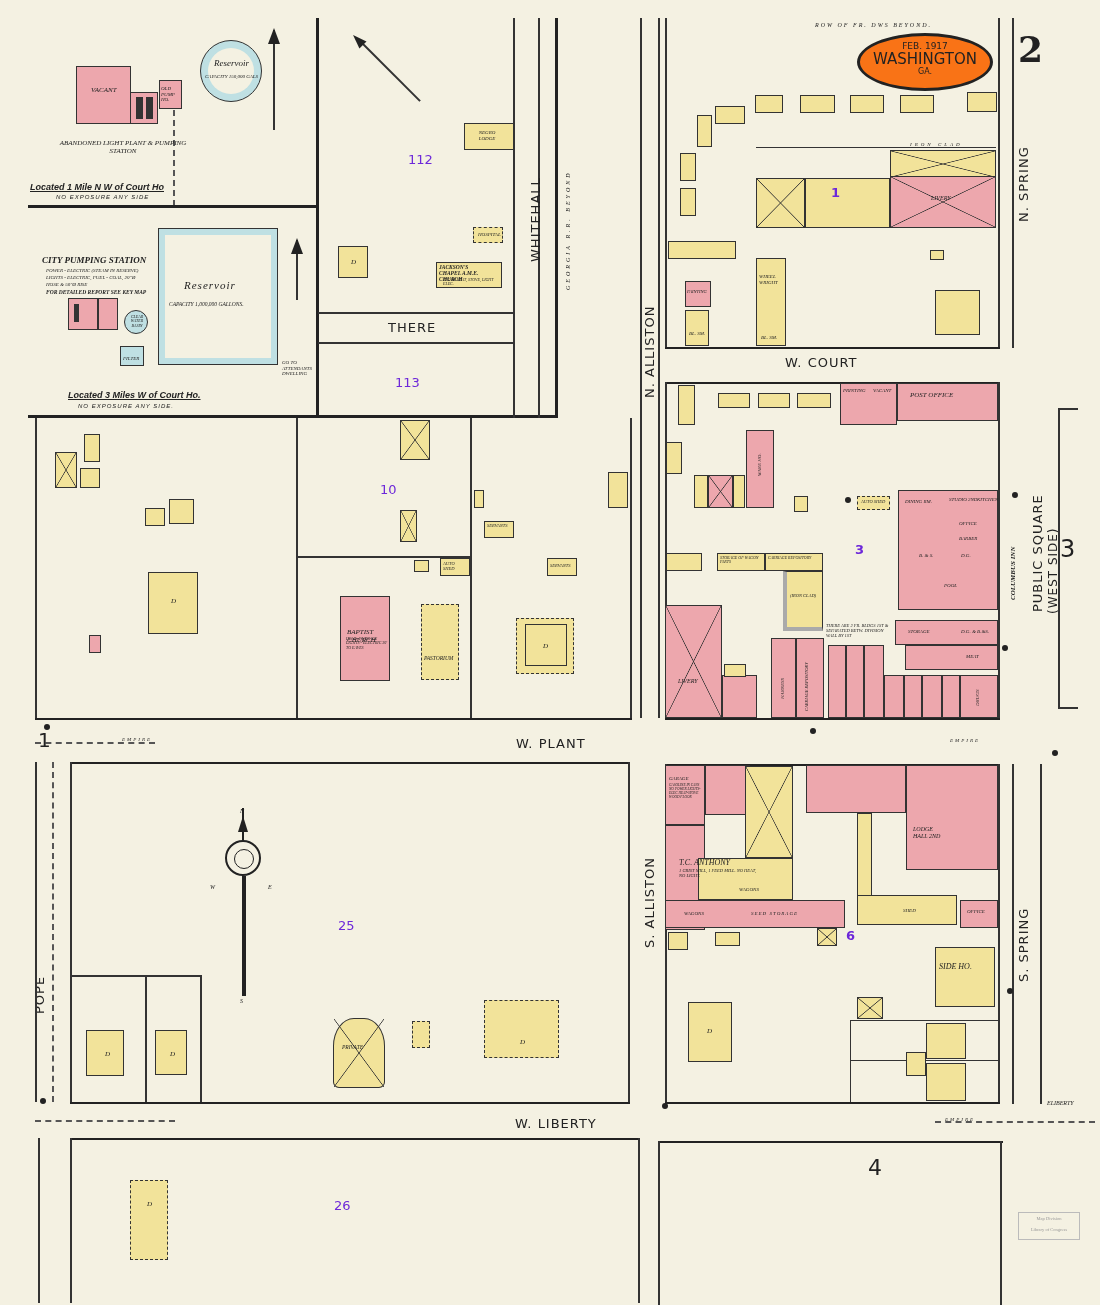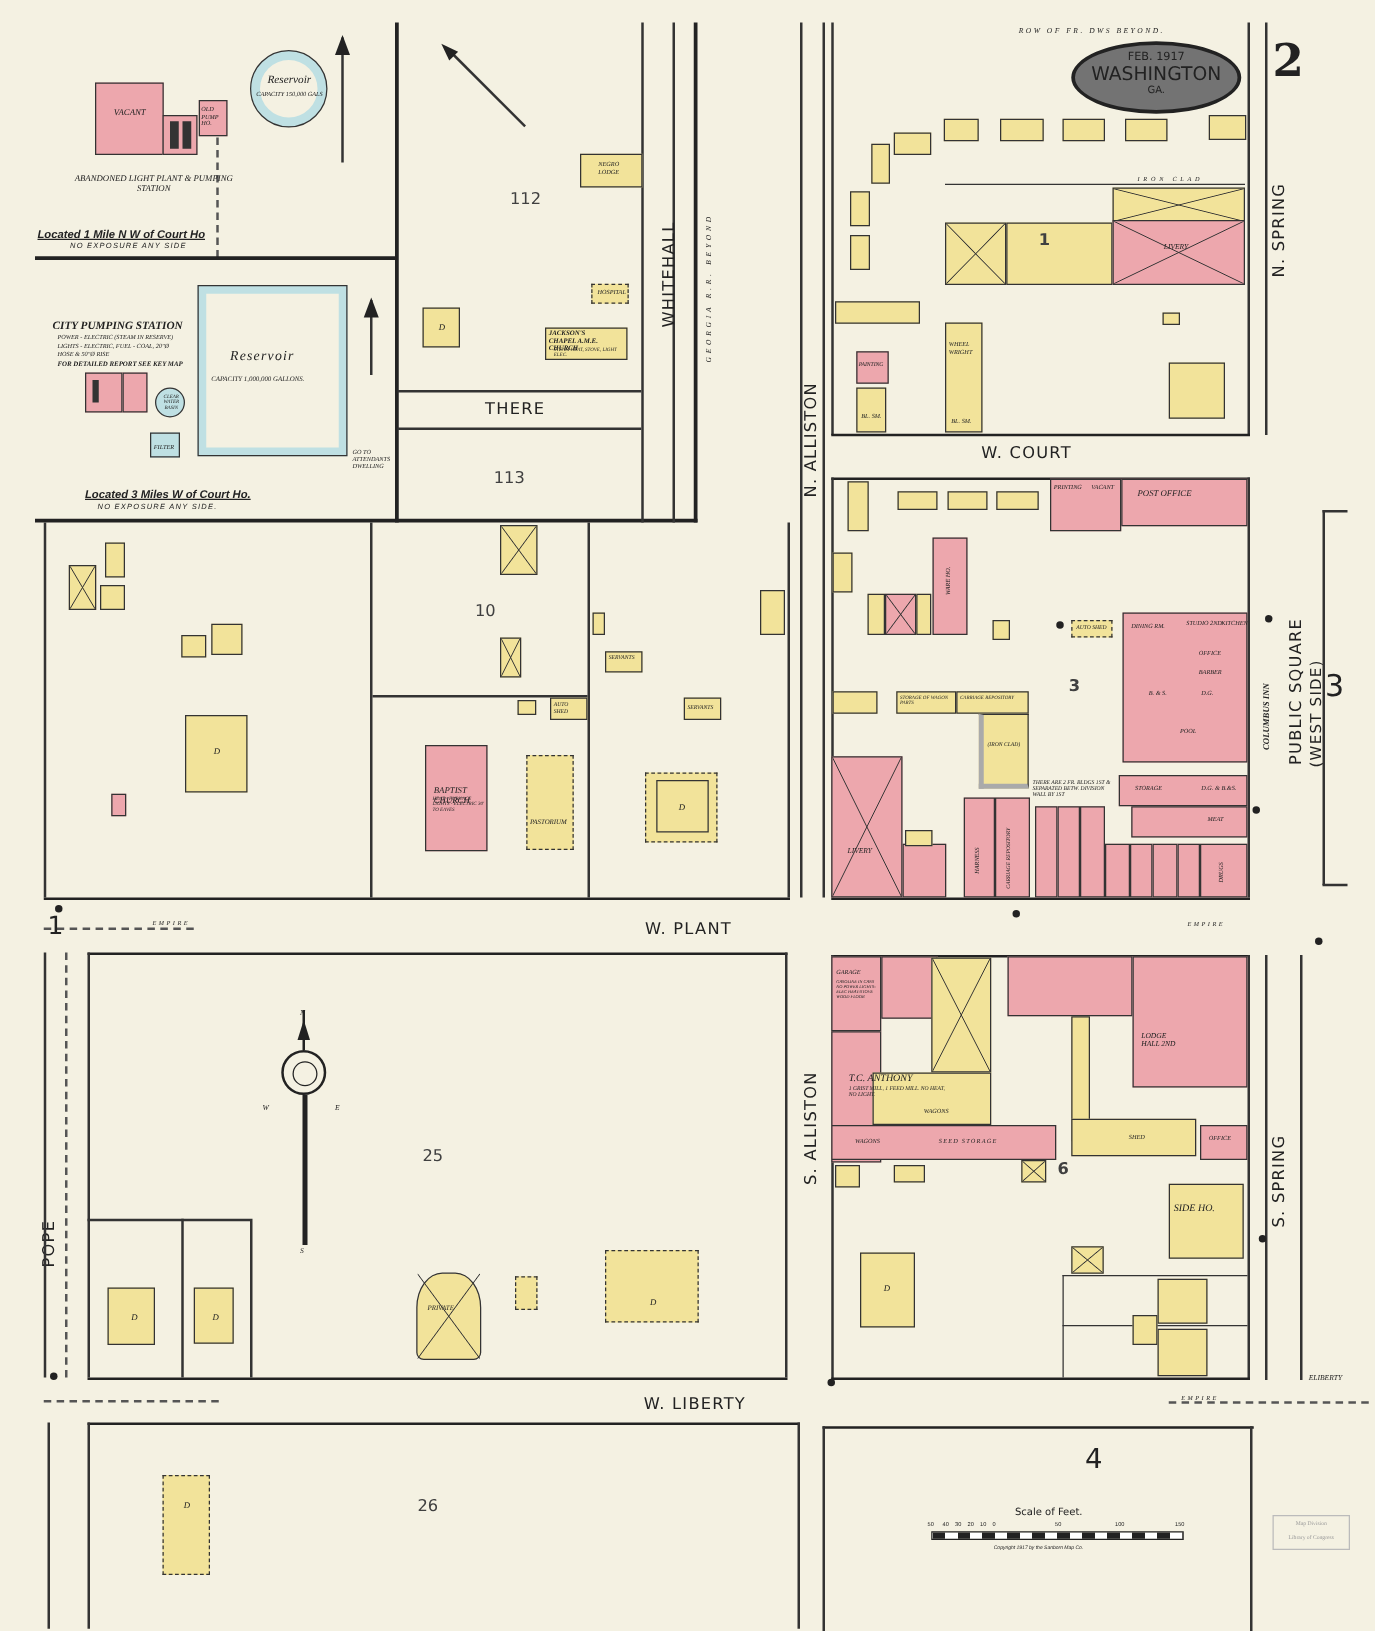--- a/index.html
+++ b/index.html
@@ -10,21 +10,21 @@
   .thick{background:#222;}
   .bldg{position:absolute;border:1.5px solid #333;box-sizing:border-box;}
   .y{background:#f2e39a;}
   .p{background:#eda7ad;}
   .x::before,.x::after{content:"";position:absolute;left:0;top:0;right:0;bottom:0;
     background:linear-gradient(to top right,transparent calc(50% - 0.7px),#333 50%,transparent calc(50% + 0.7px));}
   .x::after{background:linear-gradient(to bottom right,transparent calc(50% - 0.7px),#333 50%,transparent calc(50% + 0.7px));}
   .lbl{position:absolute;font-size:7px;font-style:italic;color:#222;white-space:nowrap;line-height:1.1;font-family:"Liberation Serif",serif;}
   .street{position:absolute;font-size:13px;letter-spacing:1px;color:#222;white-space:nowrap;font-family:"DejaVu Sans",sans-serif;}
   .vert{transform:rotate(-90deg);transform-origin:left top;}
-  .blocknum{position:absolute;font-size:13px;color:#404040;font-family:"DejaVu Sans",sans-serif;}
+  .blocknum{position:absolute;font-size:13px;color:#6d28d9;font-family:"DejaVu Sans",sans-serif;}
   .bignum{position:absolute;font-size:22px;color:#222;font-family:"DejaVu Sans",sans-serif;}
   .dash{position:absolute;border-top:2px dashed #555;}
   .dashv{position:absolute;border-left:2px dashed #555;}
   .inset-title{position:absolute;font-size:9px;font-style:italic;font-weight:bold;text-decoration:underline;white-space:nowrap;font-family:"Liberation Sans",sans-serif;}
   .inset-sub{position:absolute;font-size:6px;font-style:italic;letter-spacing:1px;white-space:nowrap;}
   .hydrant{position:absolute;width:6px;height:6px;border-radius:50%;background:#222;}
 </style>
 </head>
 <body>
 
@@ -206,21 +206,21 @@
   <span class="blocknum" style="left:334px;top:1198px;">26</span>
   <div class="bldg y" style="left:130px;top:1180px;width:38px;height:80px;border-style:dashed;">
     <span class="lbl" style="left:16px;top:20px;">D</span>
   </div>
 
   <div class="line" style="left:640px;top:18px;width:1.5px;height:700px;"></div>
   <div class="line" style="left:658px;top:18px;width:1.5px;height:700px;"></div>
   <span class="street vert" style="left:642px;top:398px;">N. ALLISTON</span>
 
   <span class="lbl" style="left:815px;top:22px;font-size:6px;letter-spacing:2px;">ROW OF FR. DWS BEYOND.</span>
-  <div class="abs" style="left:857px;top:33px;width:136px;height:58px;border:3px solid #222;border-radius:50%;box-sizing:border-box;background:#737373;text-align:center;">
+  <div class="abs" style="left:857px;top:33px;width:136px;height:58px;border:3px solid #222;border-radius:50%;box-sizing:border-box;background:#f97316;text-align:center;">
     <div style="font-size:9px;margin-top:5px;font-family:'DejaVu Sans',sans-serif;">FEB. 1917</div>
     <div style="font-size:15px;font-family:'DejaVu Sans',sans-serif;line-height:16px;">WASHINGTON</div>
     <div style="font-size:8px;font-family:'DejaVu Sans',sans-serif;">GA.</div>
   </div>
   <span class="bignum" style="left:1018px;top:28px;font-size:36px;font-weight:bold;font-family:'DejaVu Serif',serif;">2</span>
 
   <div class="line" style="left:665px;top:18px;width:1.5px;height:330px;"></div>
   <div class="line" style="left:998px;top:18px;width:1.5px;height:330px;"></div>
   <div class="line thick" style="left:665px;top:347px;width:335px;height:2px;"></div>
   <div class="line" style="left:1012px;top:18px;width:1.5px;height:330px;"></div>
@@ -412,34 +412,20 @@
   <span class="lbl" style="left:1047px;top:1100px;font-size:6px;">ELIBERTY</span>
   <div class="dash" style="left:935px;top:1121px;width:160px;"></div>
   <div class="hydrant" style="left:662px;top:1103px;"></div>
   <div class="hydrant" style="left:1007px;top:988px;"></div>
 
   <div class="line thick" style="left:658px;top:1141px;width:345px;height:2px;"></div>
   <div class="line" style="left:658px;top:1141px;width:1.5px;height:164px;"></div>
   <div class="line" style="left:1000px;top:1141px;width:1.5px;height:164px;"></div>
   <span class="bignum" style="left:868px;top:1155px;font-size:22px;">4</span>
 
-  <div class="abs" style="left:740px;top:1205px;width:210px;height:40px;">
-    <span style="position:absolute;left:72px;top:0;font-size:8px;font-family:'DejaVu Sans',sans-serif;">Scale of Feet.</span>
-    <span style="position:absolute;left:2px;top:12px;font-size:4.5px;">50</span>
-    <span style="position:absolute;left:14px;top:12px;font-size:4.5px;">40</span>
-    <span style="position:absolute;left:24px;top:12px;font-size:4.5px;">30</span>
-    <span style="position:absolute;left:34px;top:12px;font-size:4.5px;">20</span>
-    <span style="position:absolute;left:44px;top:12px;font-size:4.5px;">10</span>
-    <span style="position:absolute;left:54px;top:12px;font-size:4.5px;">0</span>
-    <span style="position:absolute;left:104px;top:12px;font-size:4.5px;">50</span>
-    <span style="position:absolute;left:152px;top:12px;font-size:4.5px;">100</span>
-    <span style="position:absolute;left:200px;top:12px;font-size:4.5px;">150</span>
-    <div style="position:absolute;left:5px;top:20px;width:200px;height:5px;border:1px solid #222;background:repeating-linear-gradient(to right,#222 0,#222 10px,#fff 10px,#fff 20px);"></div>
-    <span style="position:absolute;left:55px;top:30px;font-size:4px;font-style:italic;">Copyright 1917 by the Sanborn Map Co.</span>
-  </div>
 
   <div class="abs" style="left:1018px;top:1212px;width:60px;height:26px;border:1px solid #bbb;color:#999;text-align:center;">
     <div style="font-size:4.5px;margin-top:3px;font-family:'Liberation Serif',serif;">Map Division</div>
     <div style="font-size:4.5px;margin-top:6px;font-family:'Liberation Serif',serif;">Library of Congress</div>
   </div>
 
   <span class="lbl" style="left:950px;top:738px;font-size:5px;letter-spacing:2px;">EMPIRE</span>
   <span class="lbl" style="left:945px;top:1117px;font-size:5px;letter-spacing:2px;">EMPIRE</span>
   <span class="lbl" style="left:122px;top:737px;font-size:5px;letter-spacing:2px;">EMPIRE</span>
 </div>

